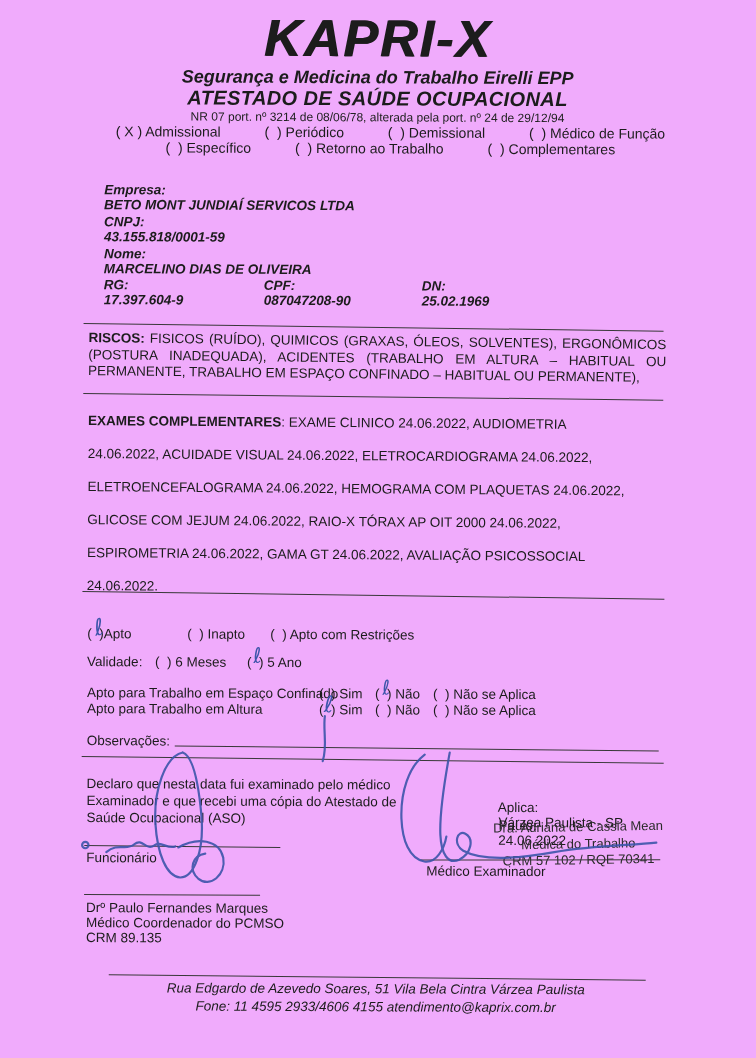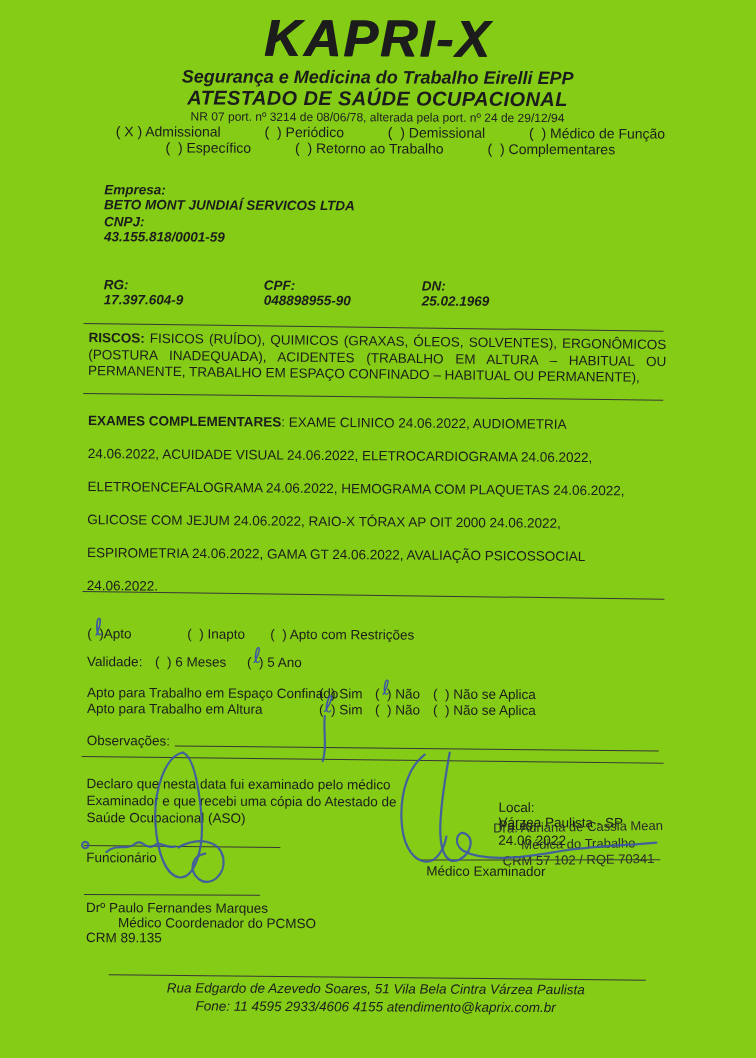--- a/index.html
+++ b/index.html
@@ -1,16 +1,16 @@
 <!DOCTYPE html>
 <html><head>
 <meta charset="utf-8">
 <style>
   html,body{margin:0;padding:0;background:#e8e8e8;}
-  .page{position:relative;width:756px;height:1058px;background:#84cc16;
+  .page{position:relative;width:756px;height:1058px;background:#f0abfc;
         font-family:"Liberation Sans",sans-serif;color:#1c1c1c;overflow:hidden;margin:0 auto;}
   .tilt{position:absolute;inset:0;transform:rotate(.25deg);transform-origin:40% 0;}
   .abs{position:absolute;}
   .b{font-weight:700;}
   .ctr{left:0;right:0;text-align:center;}
   .line{position:absolute;border-top:1.6px solid #383838;transform-origin:left center;}
   .brand{top:12px;font-size:52px;line-height:1;font-weight:700;font-style:italic;
          letter-spacing:2px;text-shadow:1px 0 0 currentColor;}
   .subtitle{top:67px;font-size:18px;font-weight:700;font-style:italic;}
   .doc-title{top:87px;font-size:20px;font-weight:700;font-style:italic;letter-spacing:.4px;}
@@ -57,27 +57,31 @@
   </div>
 
   <div class="abs field" style="top:168px;left:90px;">
     <span>Empresa:</span>
     <span>BETO MONT JUNDIAÍ SERVICOS LTDA</span>
   </div>
   <div class="abs field" style="top:200px;left:90px;">
     <span>CNPJ:</span>
     <span>43.155.818/0001-59</span>
   </div>
+  <div class="abs field" style="top:232px;left:90px;">
+    <span>Nome:</span>
+    <span>MARCELINO DIAS DE OLIVEIRA</span>
+  </div>
   <div class="abs field" style="top:263px;left:90px;">
     <span>RG:</span>
     <span>17.397.604-9</span>
   </div>
   <div class="abs field" style="top:263px;left:250px;">
     <span>CPF:</span>
-    <span>048898955-90</span>
+    <span>087047208-90</span>
   </div>
   <div class="abs field" style="top:263px;left:408px;">
     <span>DN:</span>
     <span>25.02.1969</span>
   </div>
 
   <div class="line" style="top:324px;left:85px;width:580px;transform:rotate(.5deg);"></div>
   <div class="abs para riscos">
     <span class="b">RISCOS:</span><span>  FISICOS (RUÍDO), QUIMICOS (GRAXAS, ÓLEOS, SOLVENTES), ERGONÔMICOS (POSTURA INADEQUADA), ACIDENTES (TRABALHO EM ALTURA – HABITUAL OU PERMANENTE, TRABALHO EM ESPAÇO CONFINADO – HABITUAL OU PERMANENTE),</span>
   </div>
@@ -107,21 +111,21 @@
   <div class="abs plain" style="top:702px;left:378px;">(  ) Não</div>
   <div class="abs plain" style="top:702px;left:436px;">(  ) Não se Aplica</div>
 
   <div class="abs plain" style="top:734px;left:90px;">Observações:</div>
   <div class="line" style="top:746px;left:178px;width:484px;transform:rotate(.35deg);"></div>
   <div class="line" style="top:757px;left:85px;width:582px;transform:rotate(.4deg);"></div>
 
   <div class="abs declaro">Declaro que nesta data fui examinado pelo médico Examinador e que recebi uma cópia do Atestado de Saúde Ocupacional (ASO)</div>
 
   <div class="abs plain" style="top:784px;left:487px;">
-    <span>Local:</span>
+    <span>Aplica:</span>
     <span>Várzea Paulista - SP</span>
   </div>
   <div class="abs plain" style="top:802px;left:487px;">
     <span>Paulo:</span>
     <span>24.06.2022</span>
   </div>
 
   <div class="abs stamp">
     <div>Dra. Adriana de Cassia Mean</div>
     <div>Médica do Trabalho</div>
@@ -129,21 +133,21 @@
   </div>
 
   <div class="line" style="top:846px;left:88px;width:196px;transform:rotate(.3deg);"></div>
   <div class="abs plain" style="top:851px;left:90px;">Funcionário</div>
 
   <div class="line" style="top:859px;left:424px;width:240px;transform:rotate(-.3deg);"></div>
   <div class="abs plain" style="top:863px;left:430px;">Médico Examinador</div>
 
   <div class="line" style="top:895px;left:88px;width:176px;"></div>
   <div class="abs plain" style="top:901px;left:90px;">Drº Paulo Fernandes Marques</div>
-  <div class="abs plain" style="top:916px;left:90px;margin-left:32px;">Médico Coordenador do PCMSO</div>
+  <div class="abs plain" style="top:916px;left:90px;">Médico Coordenador do PCMSO</div>
   <div class="abs plain" style="top:931px;left:90px;">CRM 89.135</div>
 
   <div class="line" style="top:975px;left:113px;width:537px;transform:rotate(.35deg);"></div>
   <div class="abs footer-text" style="top:981px;">Rua Edgardo de Azevedo Soares, 51 Vila Bela Cintra Várzea Paulista</div>
   <div class="abs footer-text" style="top:999px;">Fone: 11 4595 2933/4606 4155 atendimento@kaprix.com.br</div>
 
   <span class="pen" style="top:617px;left:97px;font-size:23px;transform:rotate(-10deg);">ℓ</span>
   <span class="pen" style="top:646px;left:256px;font-size:21px;transform:rotate(-4deg);">ℓ</span>
   <span class="pen" style="top:677px;left:385px;font-size:20px;transform:rotate(-4deg);">ℓ</span>
   <span class="pen" style="top:693px;left:327px;font-size:23px;transform:rotate(2deg);">ℓ</span>

